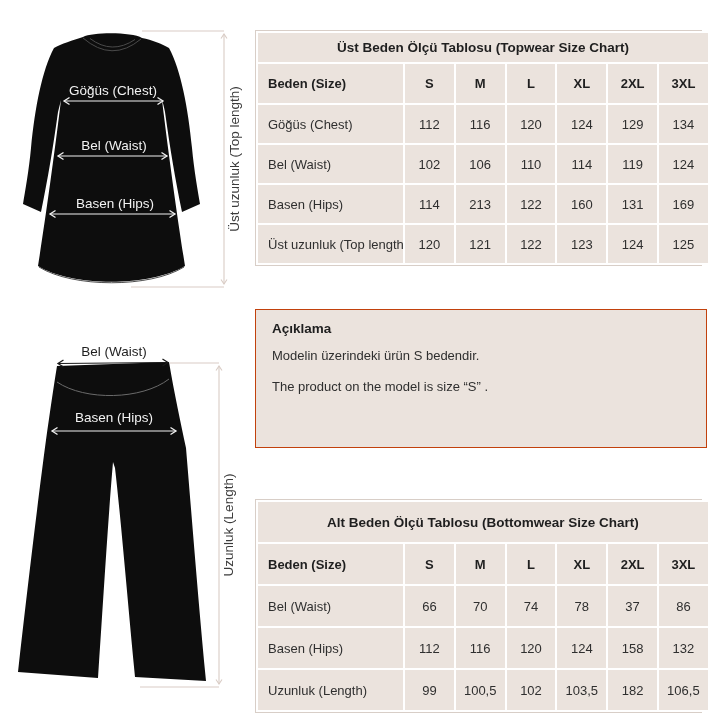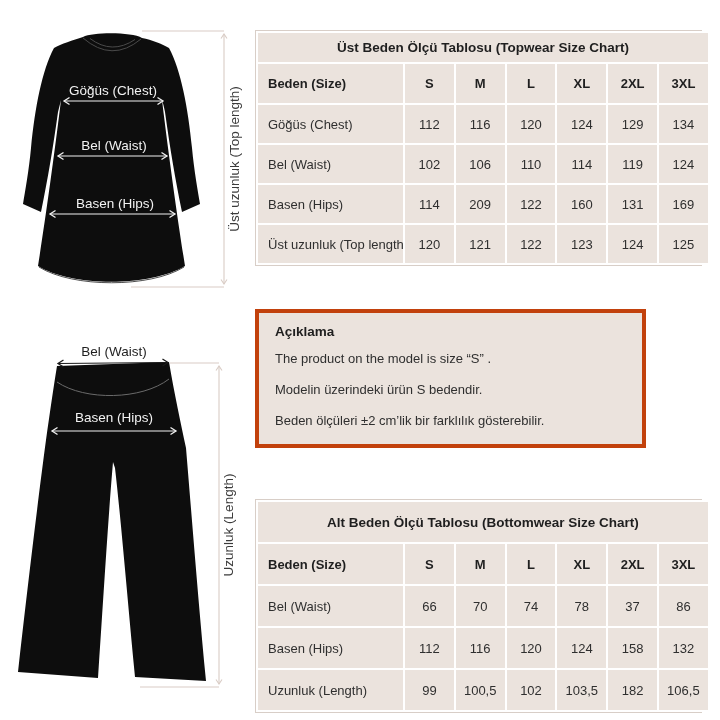--- a/index.html
+++ b/index.html
@@ -23,22 +23,22 @@
     overflow:hidden;white-space:nowrap;
   }
   #bottomwear td{height:38px;}
   td.t-title{font-weight:bold;height:27px;font-size:13.5px;color:#1f1f1f;}
   td.t-head{font-weight:bold;height:37px;color:#1f1f1f;margin-left:24px;}
   td.t-label{text-align:left;padding-left:10px;}
   col.c-label{width:147px;}
   col.c-size{width:50.8px;}
 
   .notes{
-    position:absolute;left:255px;top:309px;width:391px;height:139px;
-    background:#ebe3dd;border:4px solid #c2410c;box-sizing:border-box;
+    position:absolute;left:255px;top:309px;width:452px;height:139px;
+    background:#ebe3dd;border:1px solid #c2410c;box-sizing:border-box;
     padding:11px 16px 0 16px;
   }
   .note-title{font-weight:bold;font-size:13.5px;color:#1f1f1f;margin:0 0 11px 0;}
   .note-line{margin:0 0 14px 0;font-size:13px;color:#2f2f2f;line-height:17px;}
 </style>
 </head>
 <body>
 
 <div id="canvas">
 
@@ -164,21 +164,21 @@
             <td>102</td>
             <td>106</td>
             <td>110</td>
             <td>114</td>
             <td>119</td>
             <td>124</td>
           </tr>
           <tr>
             <td class="t-label">Basen (Hips)</td>
             <td>114</td>
-            <td>209</td>
+            <td>213</td>
             <td>122</td>
             <td>160</td>
             <td>131</td>
             <td>169</td>
           </tr>
           <tr>
             <td class="t-label">Üst uzunluk (Top length)</td>
             <td>120</td>
             <td>121</td>
             <td>122</td>
@@ -187,23 +187,22 @@
             <td>125</td>
           </tr>
         </tbody>
     </table>
   </div>
 
   
   <div class="notes">
     <div class="note-title">Açıklama</div>
     <div>
+        <p class="note-line">Modelin üzerindeki ürün S bedendir.</p>
         <p class="note-line">The product on the model is size “S” .</p>
-        <p class="note-line">Modelin üzerindeki ürün S bedendir.</p>
-        <p class="note-line">Beden ölçüleri ±2 cm’lik bir farklılık gösterebilir.</p>
       </div>
   </div>
 
   
   <div class="tbl-wrap" id="bottomwear">
     <table>
       <colgroup>
           <col class="c-label">
           <col class="c-size">
           <col class="c-size">

